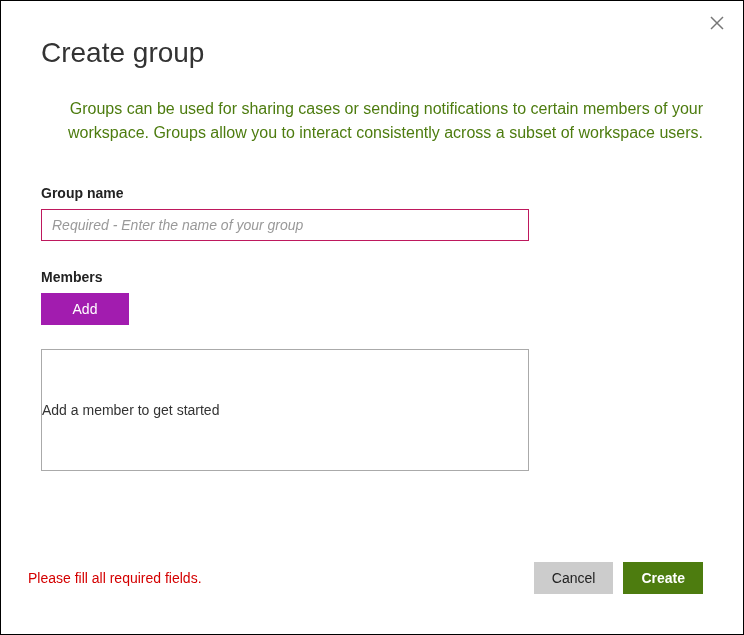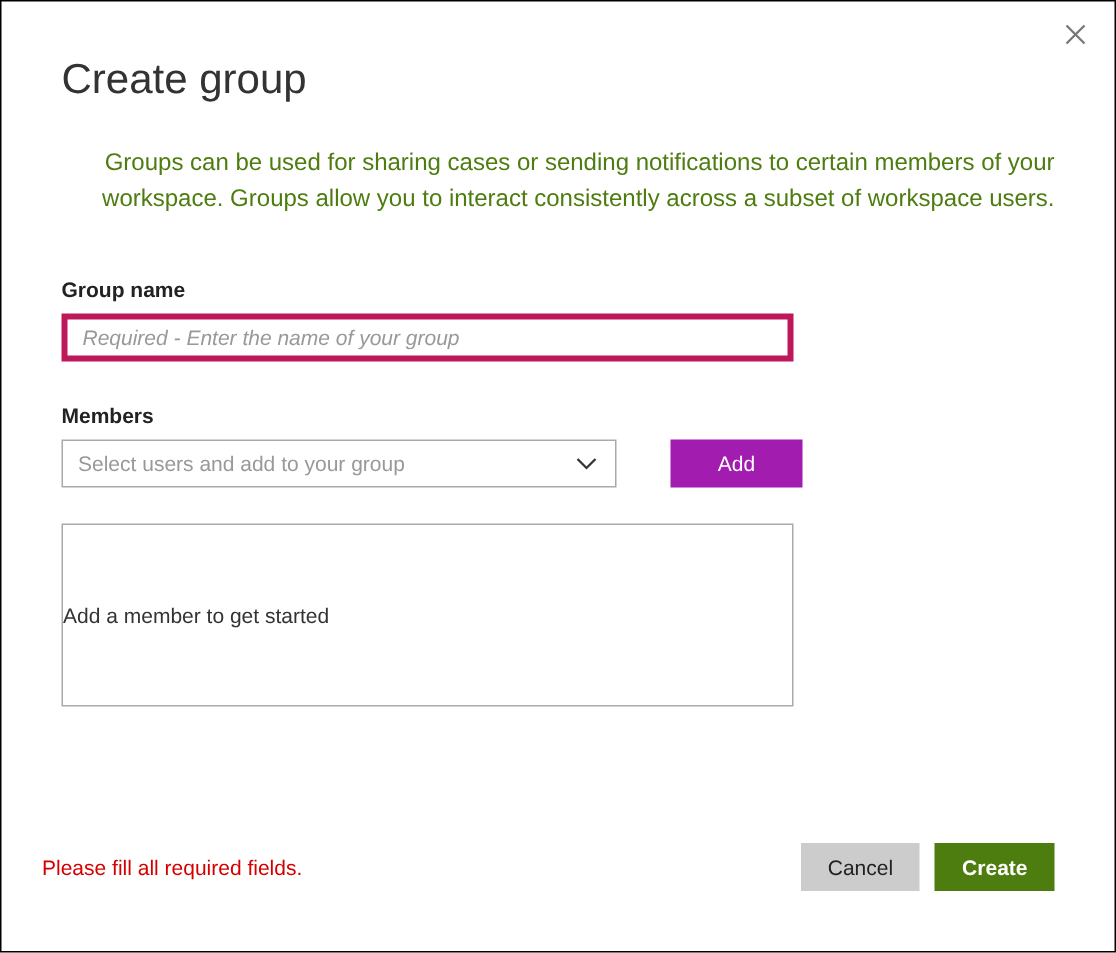--- a/index.html
+++ b/index.html
@@ -55,21 +55,21 @@
     }
     .field-label {
       font-size: 14px;
       font-weight: 600;
       color: #222;
       margin-bottom: 8px;
     }
     .text-input {
       width: 488px;
       height: 32px;
-      border: 4px solid #be185d;
+      border: 1px solid #be185d;
       padding: 0 10px;
       font-size: 14px;
       font-family: inherit;
       color: #333;
       outline: none;
       margin-bottom: 28px;
     }
     .text-input::placeholder {
       color: #999;
       font-style: italic;
@@ -171,26 +171,20 @@
 
   <h1 class="title">Create group</h1>
 
   <p class="description">Groups can be used for sharing cases or sending notifications to certain members of your workspace. Groups allow you to interact consistently across a subset of workspace users.</p>
 
   <div class="field-label">Group name</div>
   <input type="text" class="text-input" placeholder="Required - Enter the name of your group" style="">
 
   <div class="field-label">Members</div>
   <div class="members-row">
-    <div class="select-wrapper">
-      <span class="select-placeholder">Select users and add to your group</span>
-      <svg class="select-chevron" viewBox="0 0 18 18">
-        <polyline points="3,6 9,12 15,6"></polyline>
-      </svg>
-    </div>
     <button class="add-btn">Add</button>
   </div>
 
   <div class="members-box">
     <span>Add a member to get started</span>
   </div>
 
   <div class="footer">
     <div class="error-msg">Please fill all required fields.</div>
     <div class="footer-buttons">

